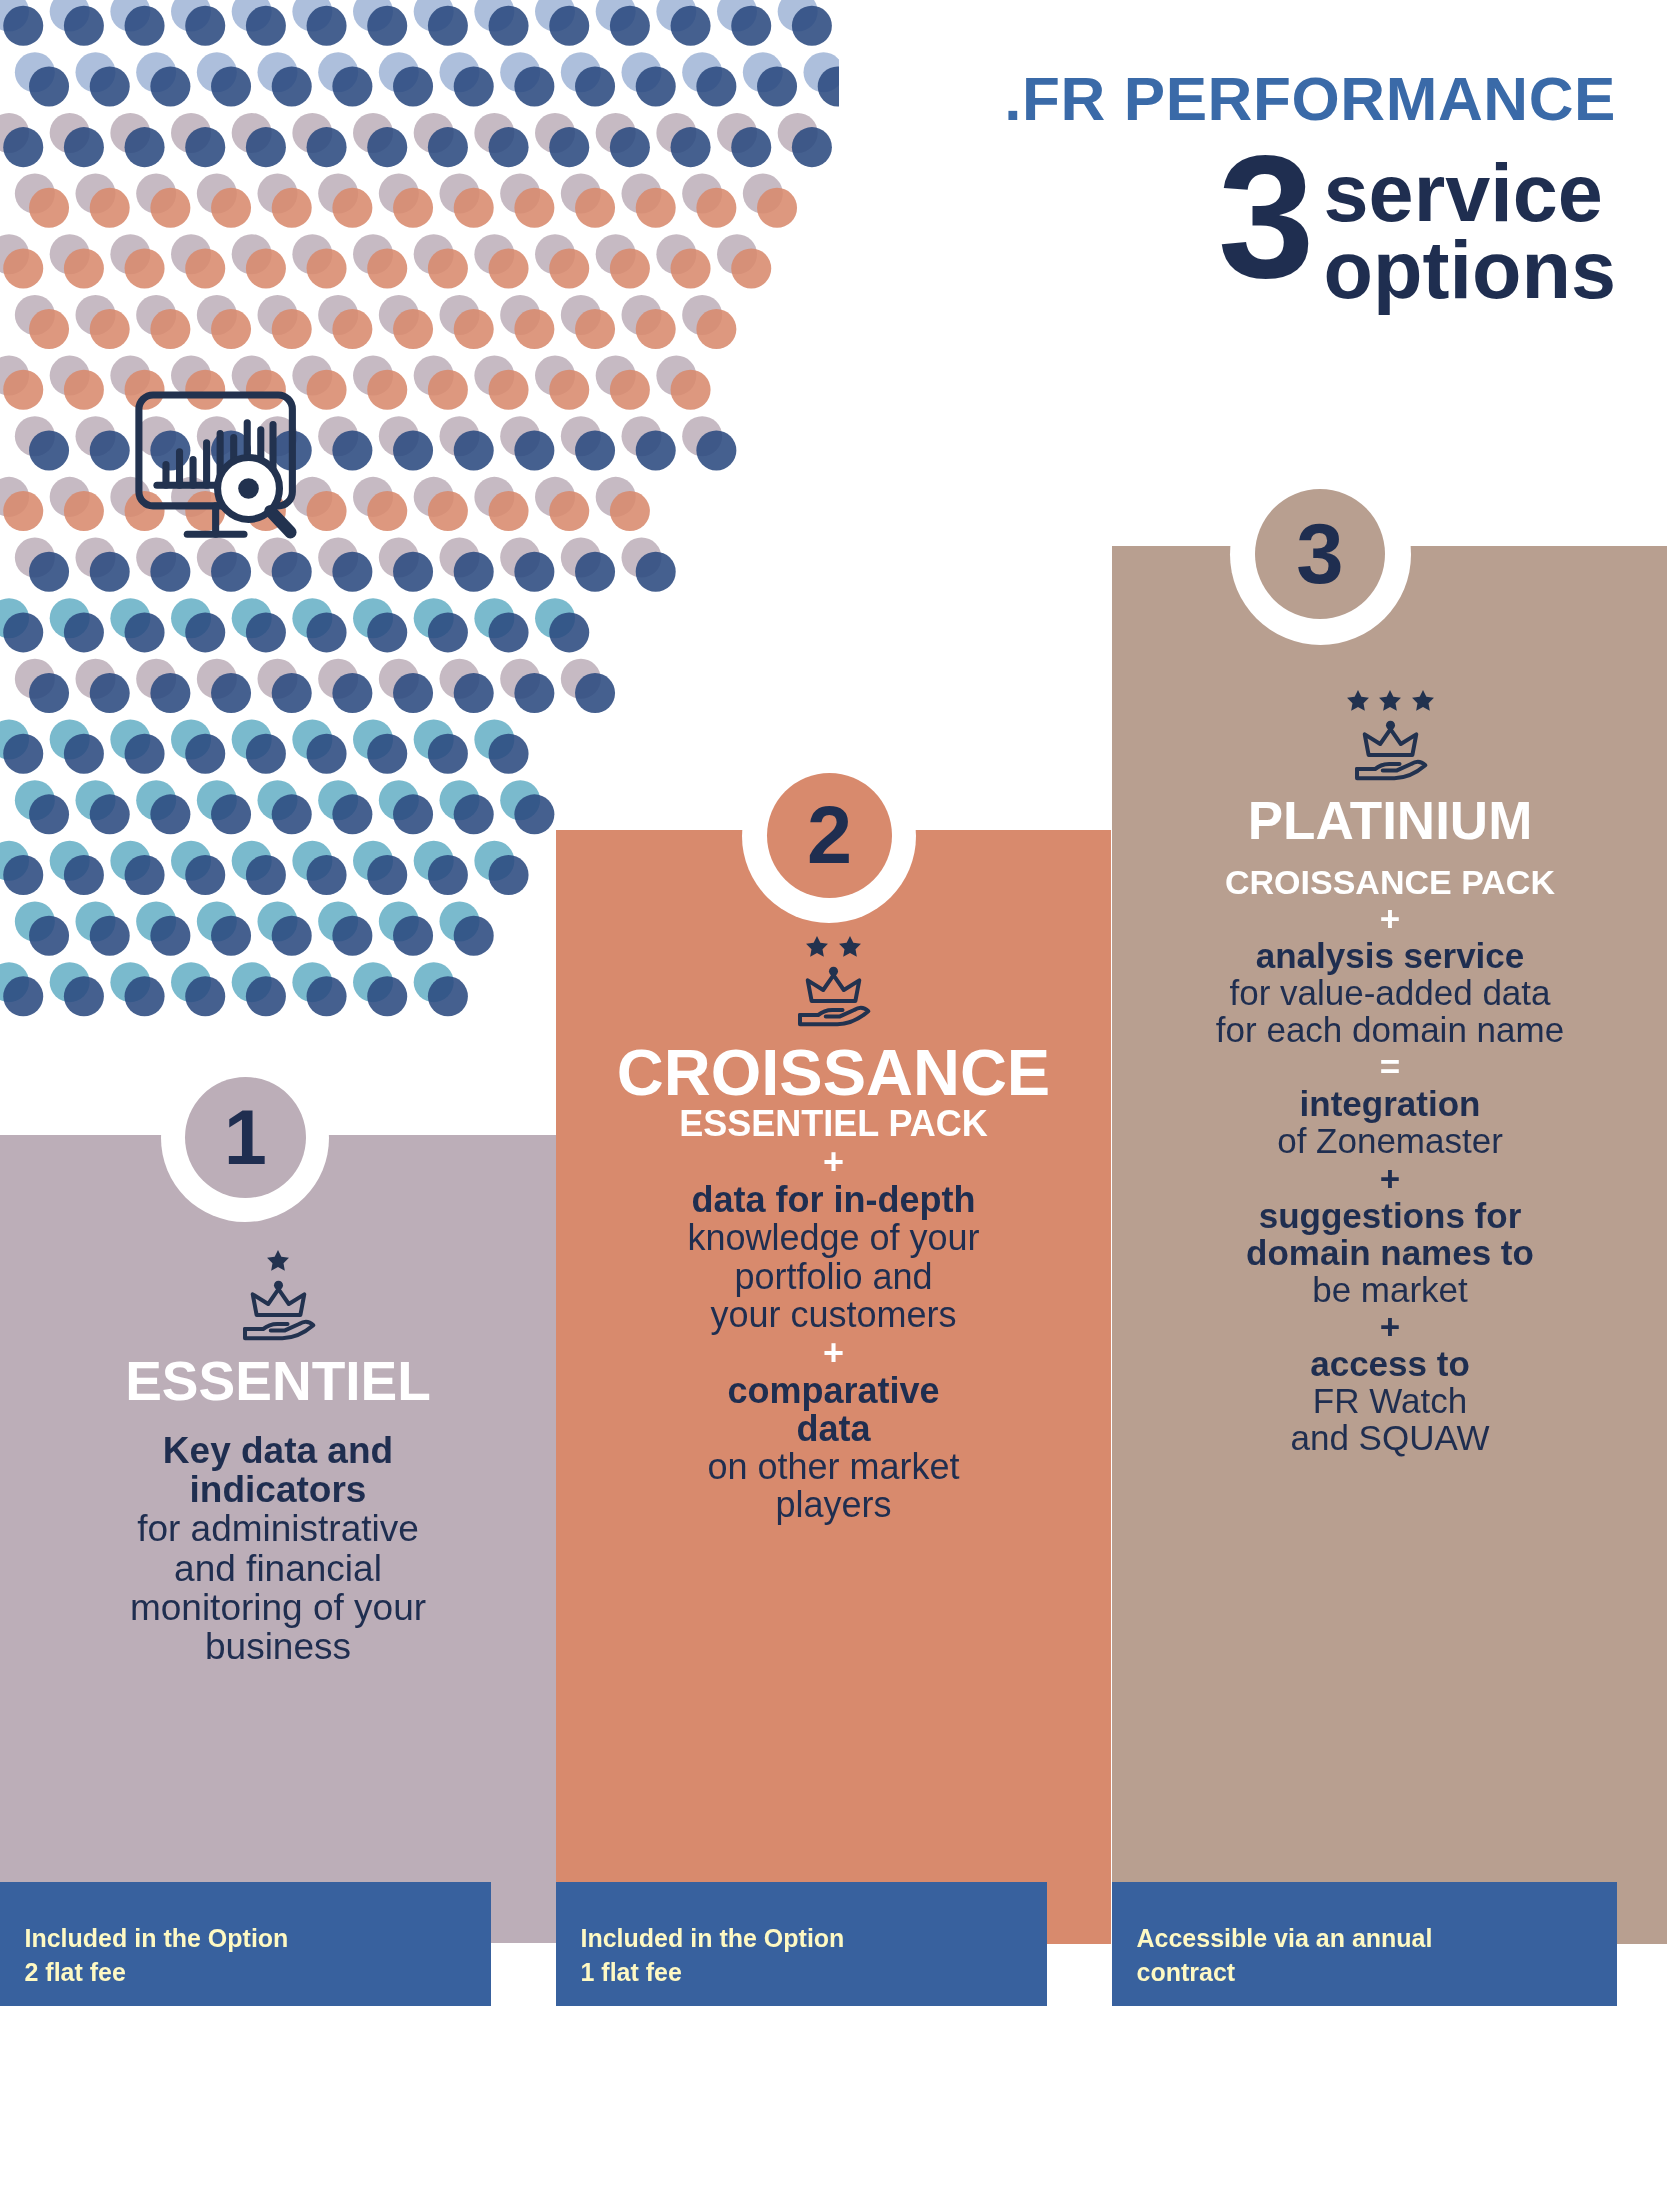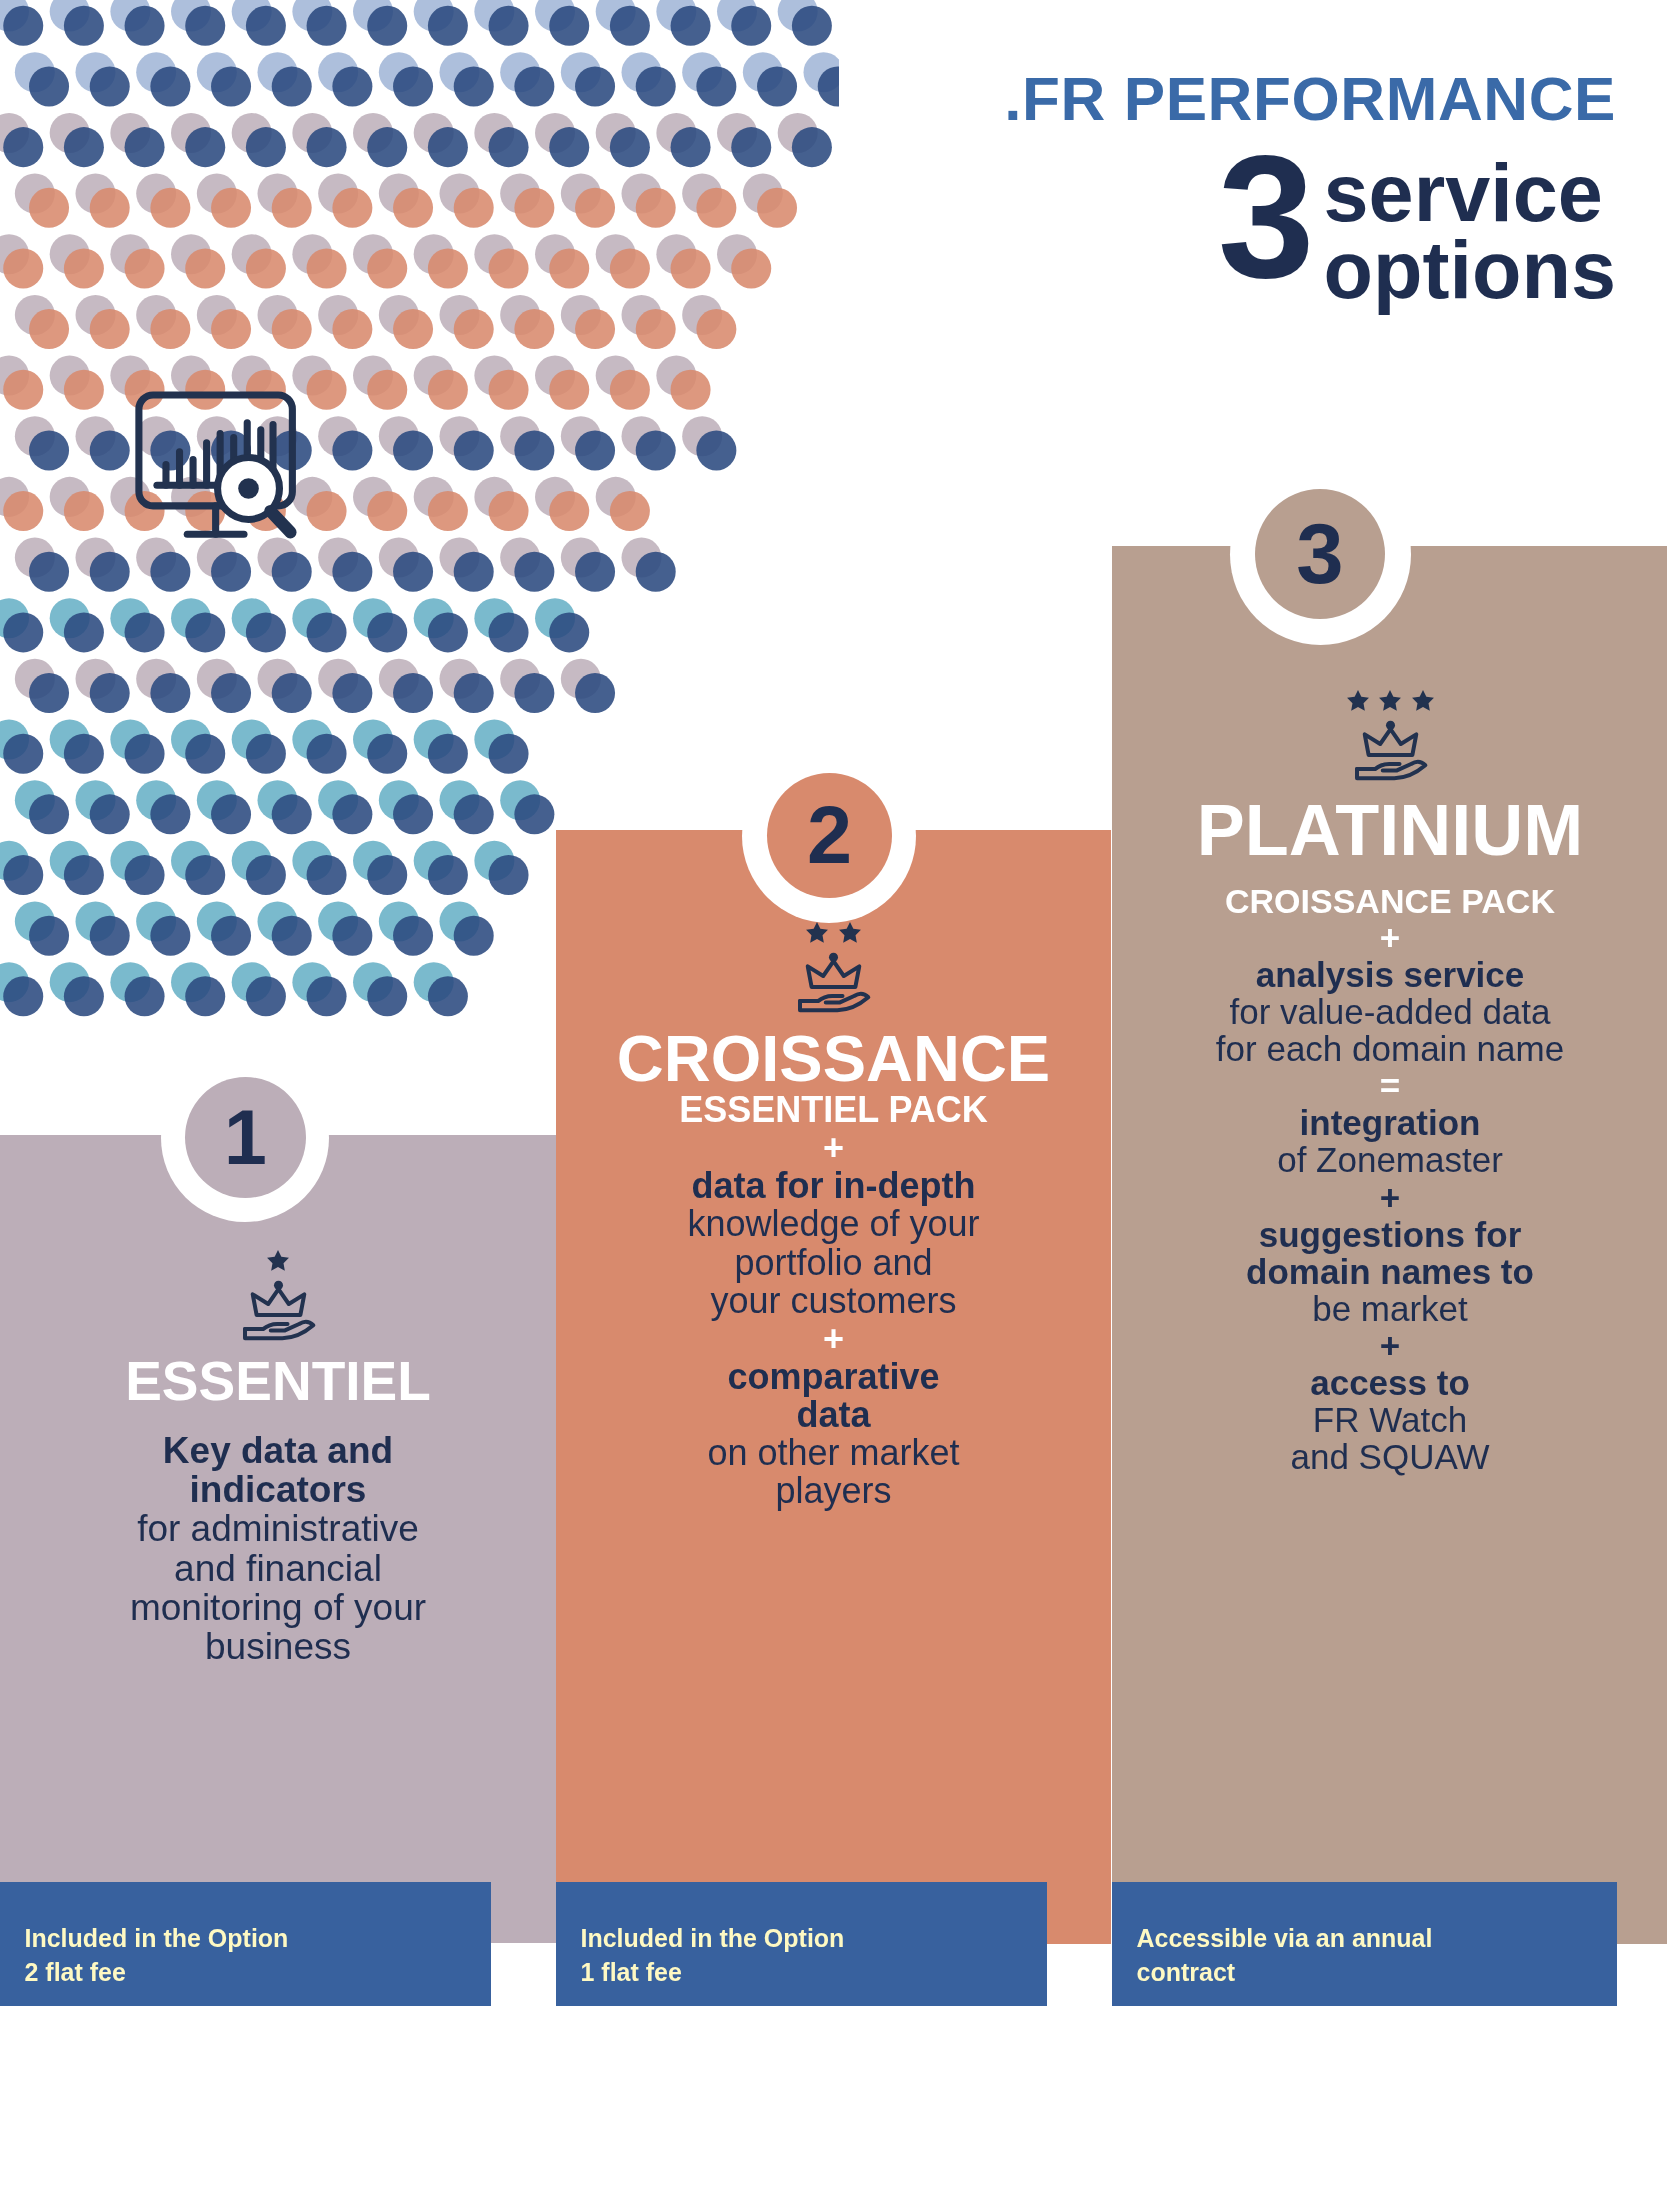--- a/index.html
+++ b/index.html
@@ -56,21 +56,21 @@
   .stars{display:flex;gap:6.5px;justify-content:center;margin-bottom:1.3px;}
   .star{width:26px;height:26px;display:block;}
   .crown-svg{width:83px;height:67px;display:block;}
 
   .plan-name{
     color:#ffffff;font-weight:bold;line-height:1;
     margin:11.6px 0 0 0;letter-spacing:0px;
   }
   .plan-name.n1{font-size:55px;}
   .plan-name.n2{font-size:65px;}
-  .plan-name.n3{font-size:72px;}
+  .plan-name.n3{font-size:53px;}
 
   .body-txt{
     color:#1f2e50;line-height:1.06;margin:0;padding:0 14px;
   }
   .body-1{font-size:37px;margin-top:22px;}
   .body-2{font-size:36px;margin-top:0;}
   .body-3{font-size:35px;margin-top:17px;}
   .b{font-weight:bold;}
   .wh{color:#ffffff;font-weight:bold;}
   .whsym{color:#ffffff;font-weight:bold;}
@@ -520,21 +520,21 @@
         <span class="line b">indicators</span>
         <span class="line">for administrative</span>
         <span class="line">and financial</span>
         <span class="line">monitoring of your</span>
         <span class="line">business</span>
       </div>
     </div>
   </div>
 
   <div class="col col-2">
-    <div class="col-inner" style="top:90px;">
+    <div class="col-inner" style="top:104px;">
       <div class="crown-wrap">
         <div class="stars">
           <svg class="star" viewBox="0 0 24 24" fill="#22324f">
               <path d="M12 1.8l3.1 6.3 7 1-5 4.9 1.2 6.9L12 17.6 5.7 20.9l1.2-6.9-5-4.9 7-1z"></path>
             </svg>
           <svg class="star" viewBox="0 0 24 24" fill="#22324f">
               <path d="M12 1.8l3.1 6.3 7 1-5 4.9 1.2 6.9L12 17.6 5.7 20.9l1.2-6.9-5-4.9 7-1z"></path>
             </svg>
         </div>
         <svg class="crown-svg" viewBox="0 0 128 104" fill="none" stroke="#22324f" stroke-width="6.2" stroke-linecap="round" stroke-linejoin="round">

